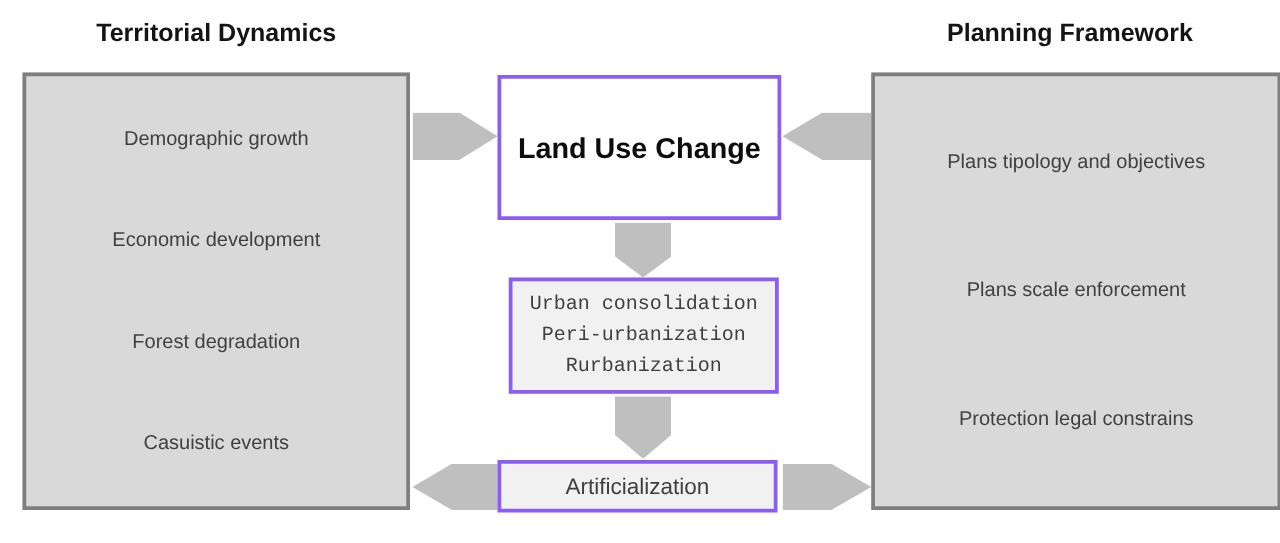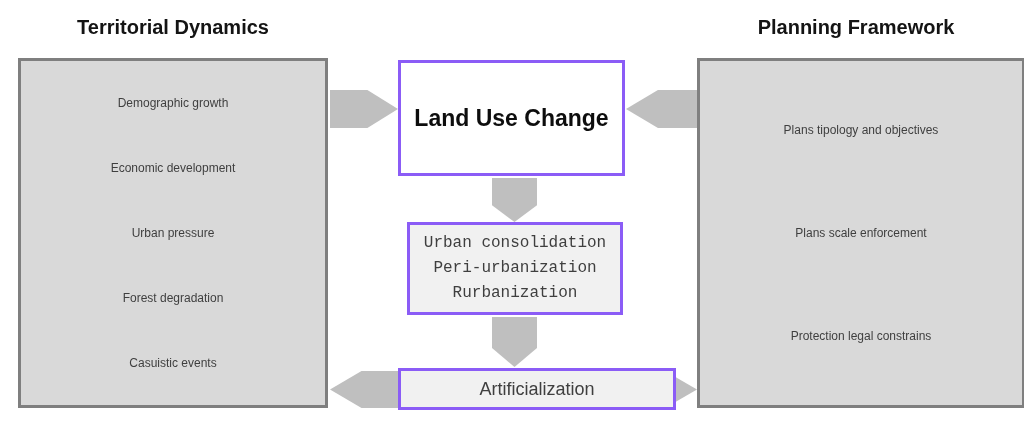--- a/index.html
+++ b/index.html
@@ -34,21 +34,21 @@
     border: 3px solid #7f7f7f;
     box-sizing: border-box;
     display: flex;
     flex-direction: column;
     justify-content: space-around;
     align-items: center;
   }
   .panel-left  { left: 18px;  width: 310px; padding: 10px 0; }
   .panel-right { left: 697px; width: 328px; padding: 18px 0; }
   .panel-item {
-    font-size: 12px;
+    font-size: 16px;
     color: #3f3f3f;
     text-align: center;
     white-space: nowrap;
   }
 
   .center-box {
     position: absolute;
     box-sizing: border-box;
     border: 3px solid #8b5cf6;
     display: flex;
@@ -66,21 +66,21 @@
   }
   .processes-box {
     left: 407px; top: 222px; width: 216px; height: 93px;
     background: #f1f1f1;
     font-size: 16px;
     color: #3f3f3f;
     line-height: 1.55;
     font-family: Liberation Mono, monospace;
   }
   .artif-box {
-    left: 398px; top: 368px; width: 278px; height: 42px;
+    left: 398px; top: 368px; width: 224px; height: 42px;
     background: #f1f1f1;
     font-size: 18px;
     color: #3f3f3f;
     z-index: 2;
   }
 
   .arrow {
     position: absolute;
     background: #bfbfbf;
     z-index: 1;
@@ -106,21 +106,20 @@
 
 <div class="canvas">
 
   <div class="heading heading-left">Territorial Dynamics</div>
 
   <div class="heading heading-right">Planning Framework</div>
 
   <div class="panel panel-left">
     <div class="panel-item">Demographic growth</div>
     <div class="panel-item">Economic development</div>
-    <div class="panel-item">Urban pressure</div>
     <div class="panel-item">Forest degradation</div>
     <div class="panel-item">Casuistic events</div>
   </div>
 
   <div class="panel panel-right">
     <div class="panel-item">Plans tipology and objectives</div>
     <div class="panel-item">Plans scale enforcement</div>
     <div class="panel-item">Protection legal constrains</div>
   </div>
 

